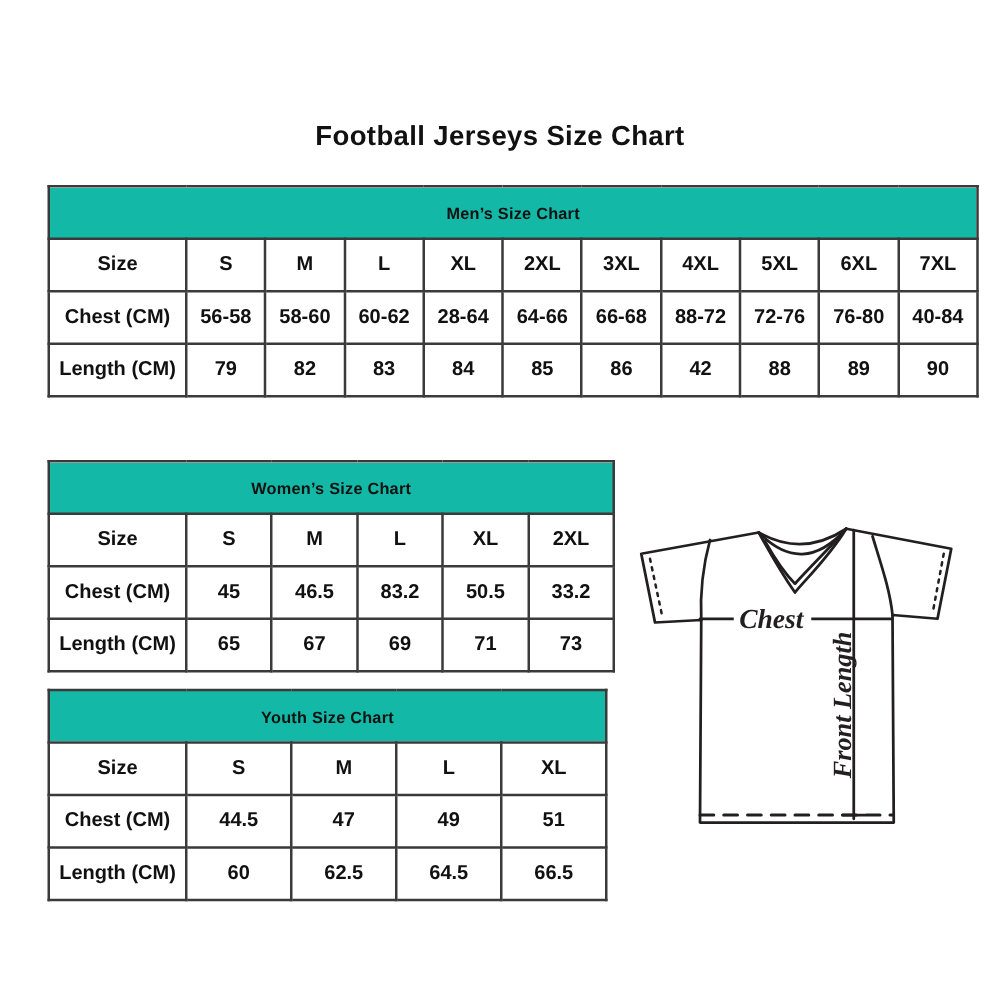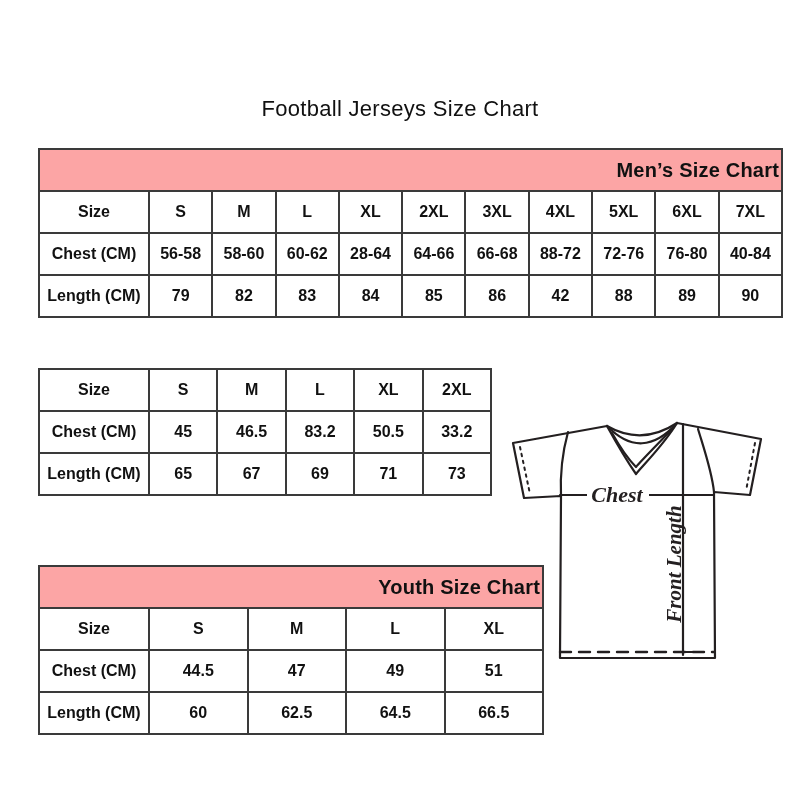--- a/index.html
+++ b/index.html
@@ -12,49 +12,48 @@
     color: #111111;
     overflow: hidden;
   }
   #main-title {
     position: absolute;
     top: 96px;
     left: 0;
     width: 800px;
     text-align: center;
     font-size: 22px;
-    font-weight: normal;
+    font-weight: bold;
     letter-spacing: 0.3px;
   }
   table.size-table {
     position: absolute;
     border-collapse: collapse;
     table-layout: fixed;
     background: #ffffff;
   }
   table.size-table td {
     border: 2px solid #3a3a3a;
     text-align: center;
     vertical-align: middle;
     font-weight: bold;
     font-size: 16px;
     height: 40px;
     padding: 0 2px;
     overflow: hidden;
     white-space: nowrap;
   }
   table.size-table td.tbl-title {
-    background: #fca5a5;
-    font-size: 20px;
+    background: #14b8a6;
+    font-size: 13px;
     letter-spacing: 0.2px;
-    text-align: right;
   }
   #mens-table   { left: 38px; top: 148px; width: 745px; }
   #womens-table { left: 38px; top: 368px; width: 454px; }
-  #youth-table  { left: 38px; top: 565px; width: 506px; }
+  #youth-table  { left: 38px; top: 551px; width: 448px; }
   #jersey-diagram-wrap {
     position: absolute;
     left: 505px;
     top: 412px;
     width: 262px;
     height: 250px;
   }
   .jersey-label {
     font-family: "Liberation Serif", "DejaVu Serif", serif;
     font-style: italic;
@@ -133,20 +132,23 @@
       <colgroup>
         <col style="width: 110px;">
         <col>
         <col>
         <col>
         <col>
         <col>
       </colgroup>
       <tbody>
         <tr>
+          <td colspan="6" class="tbl-title">Women’s Size Chart</td>
+        </tr>
+        <tr>
           <td>Size</td>
           <td>S</td>
           <td>M</td>
           <td>L</td>
           <td>XL</td>
           <td>2XL</td>
         </tr>
         <tr>
           <td>Chest (CM)</td>
           <td>45</td>

